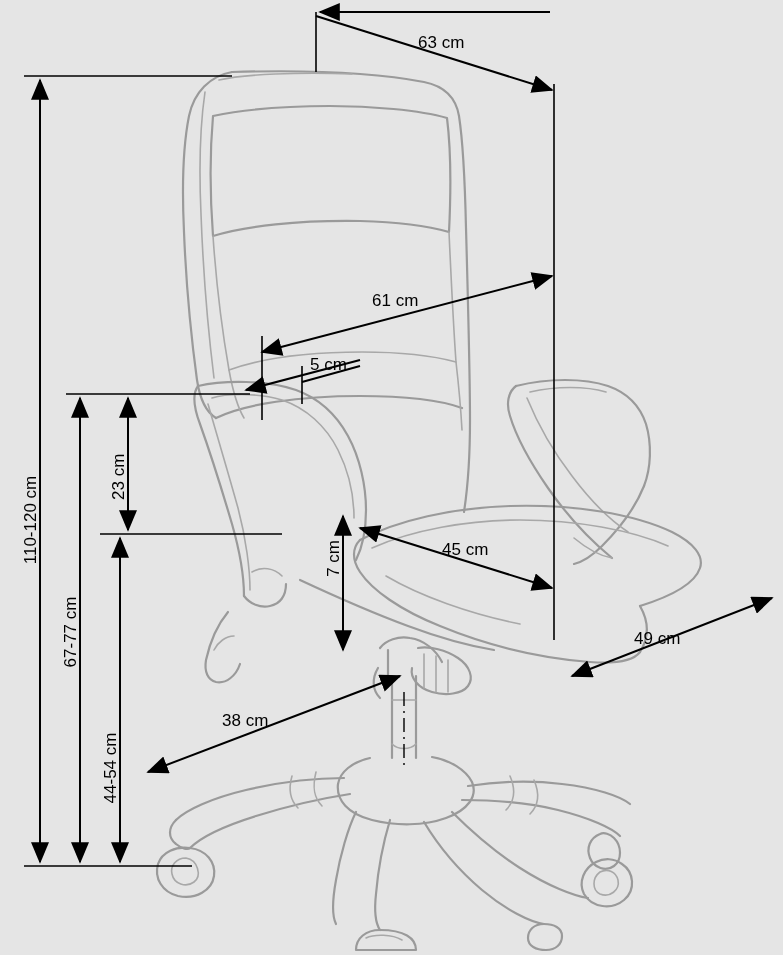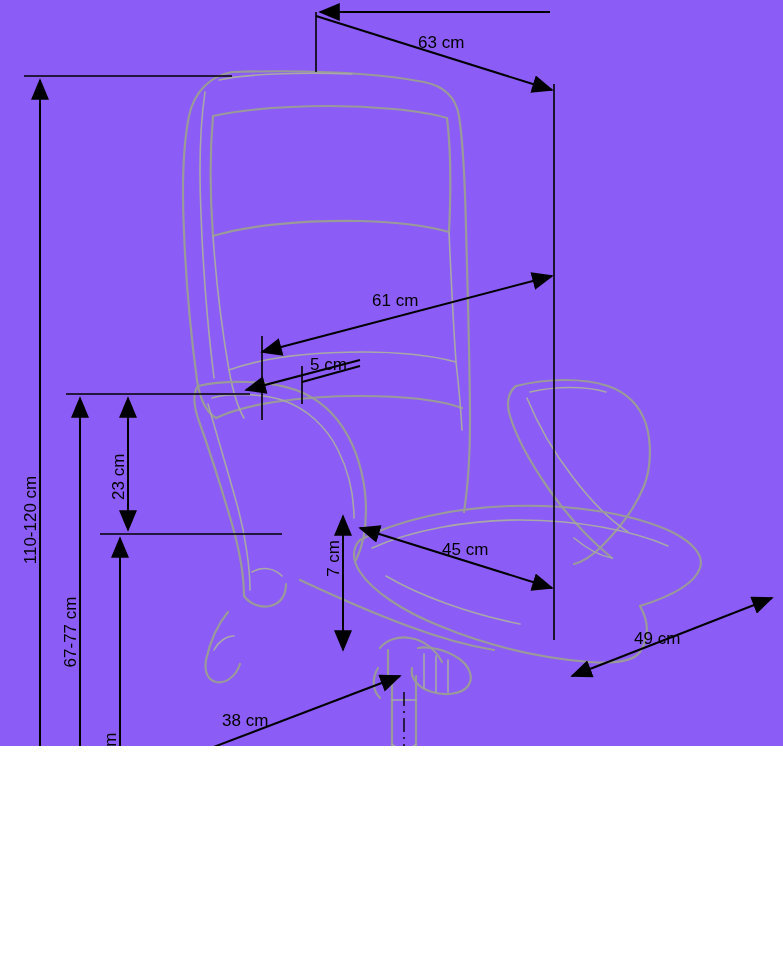--- a/index.html
+++ b/index.html
@@ -6,22 +6,22 @@
     margin: 0;
     padding: 0;
     background: #ffffff;
   }
   body {
     font-family: "Liberation Sans", sans-serif;
   }
   #diagram-wrap {
     position: relative;
     width: 783px;
-    height: 746px;
-    background: #8b5cf6;
+    height: 955px;
+    background: #e5e5e5;
     overflow: hidden;
   }
   svg#chair-diagram {
     position: absolute;
     top: 0;
     left: 0;
     width: 783px;
     height: 955px;
   }
   .chair-line {

